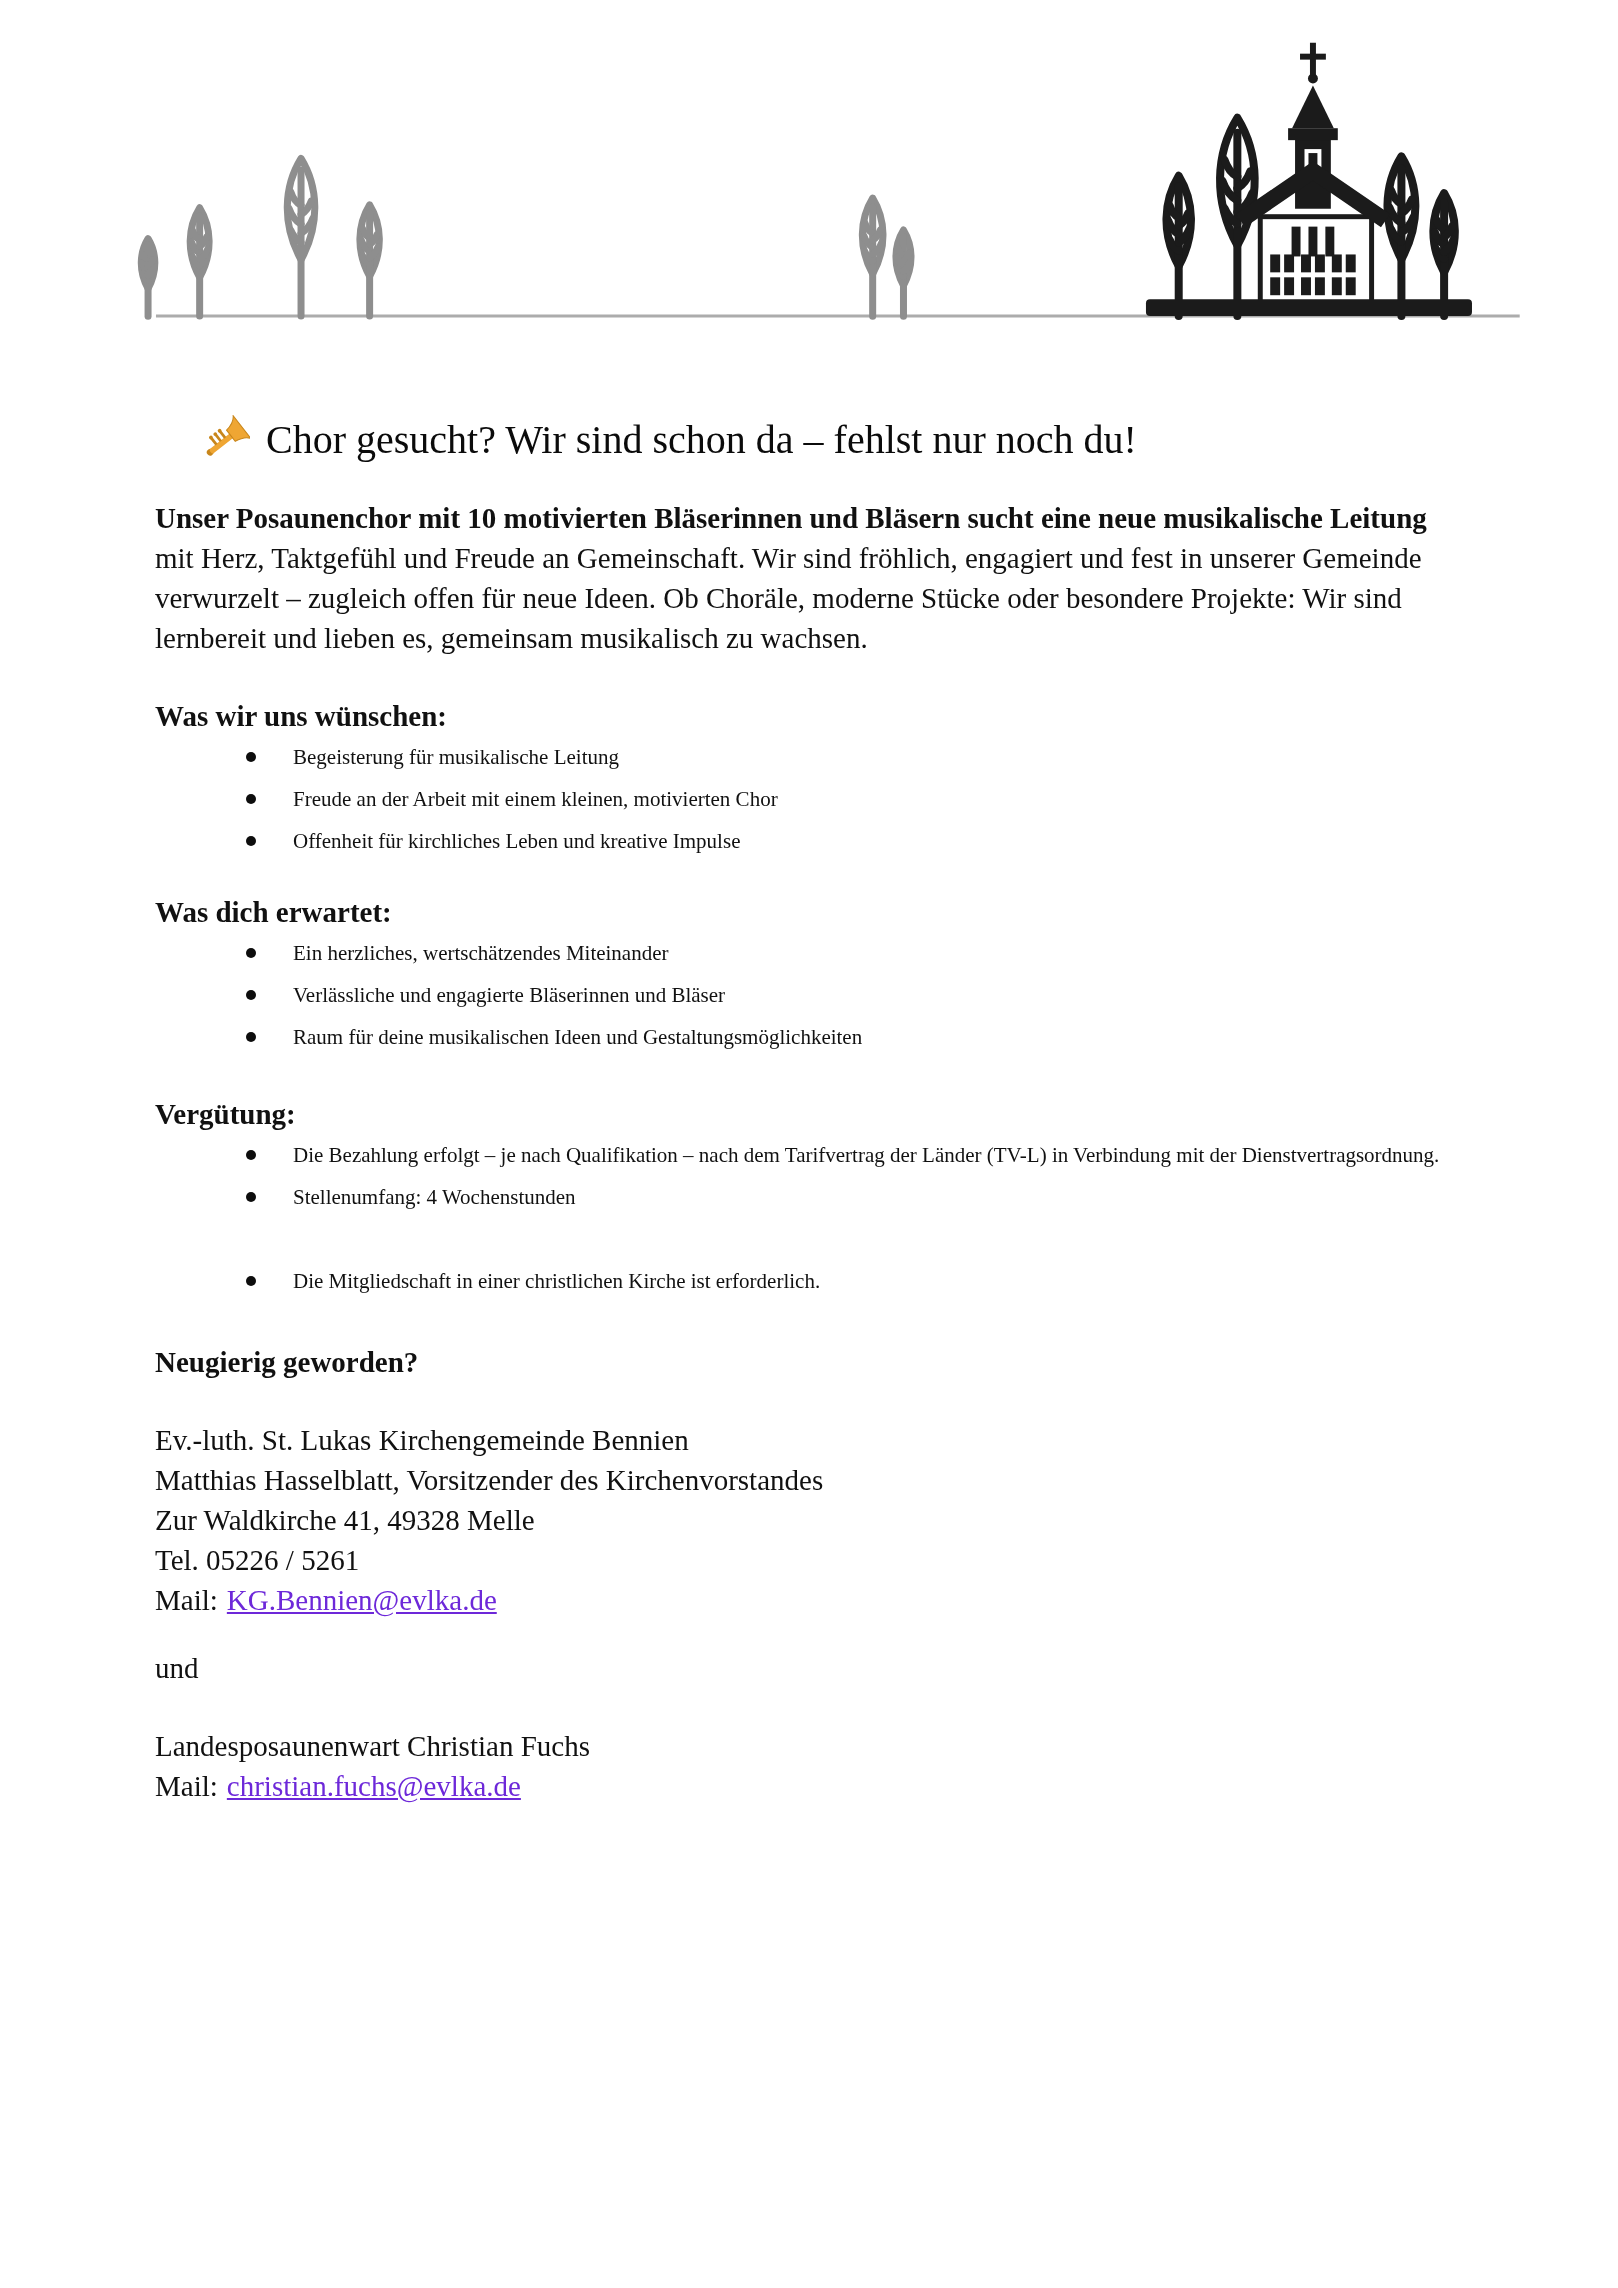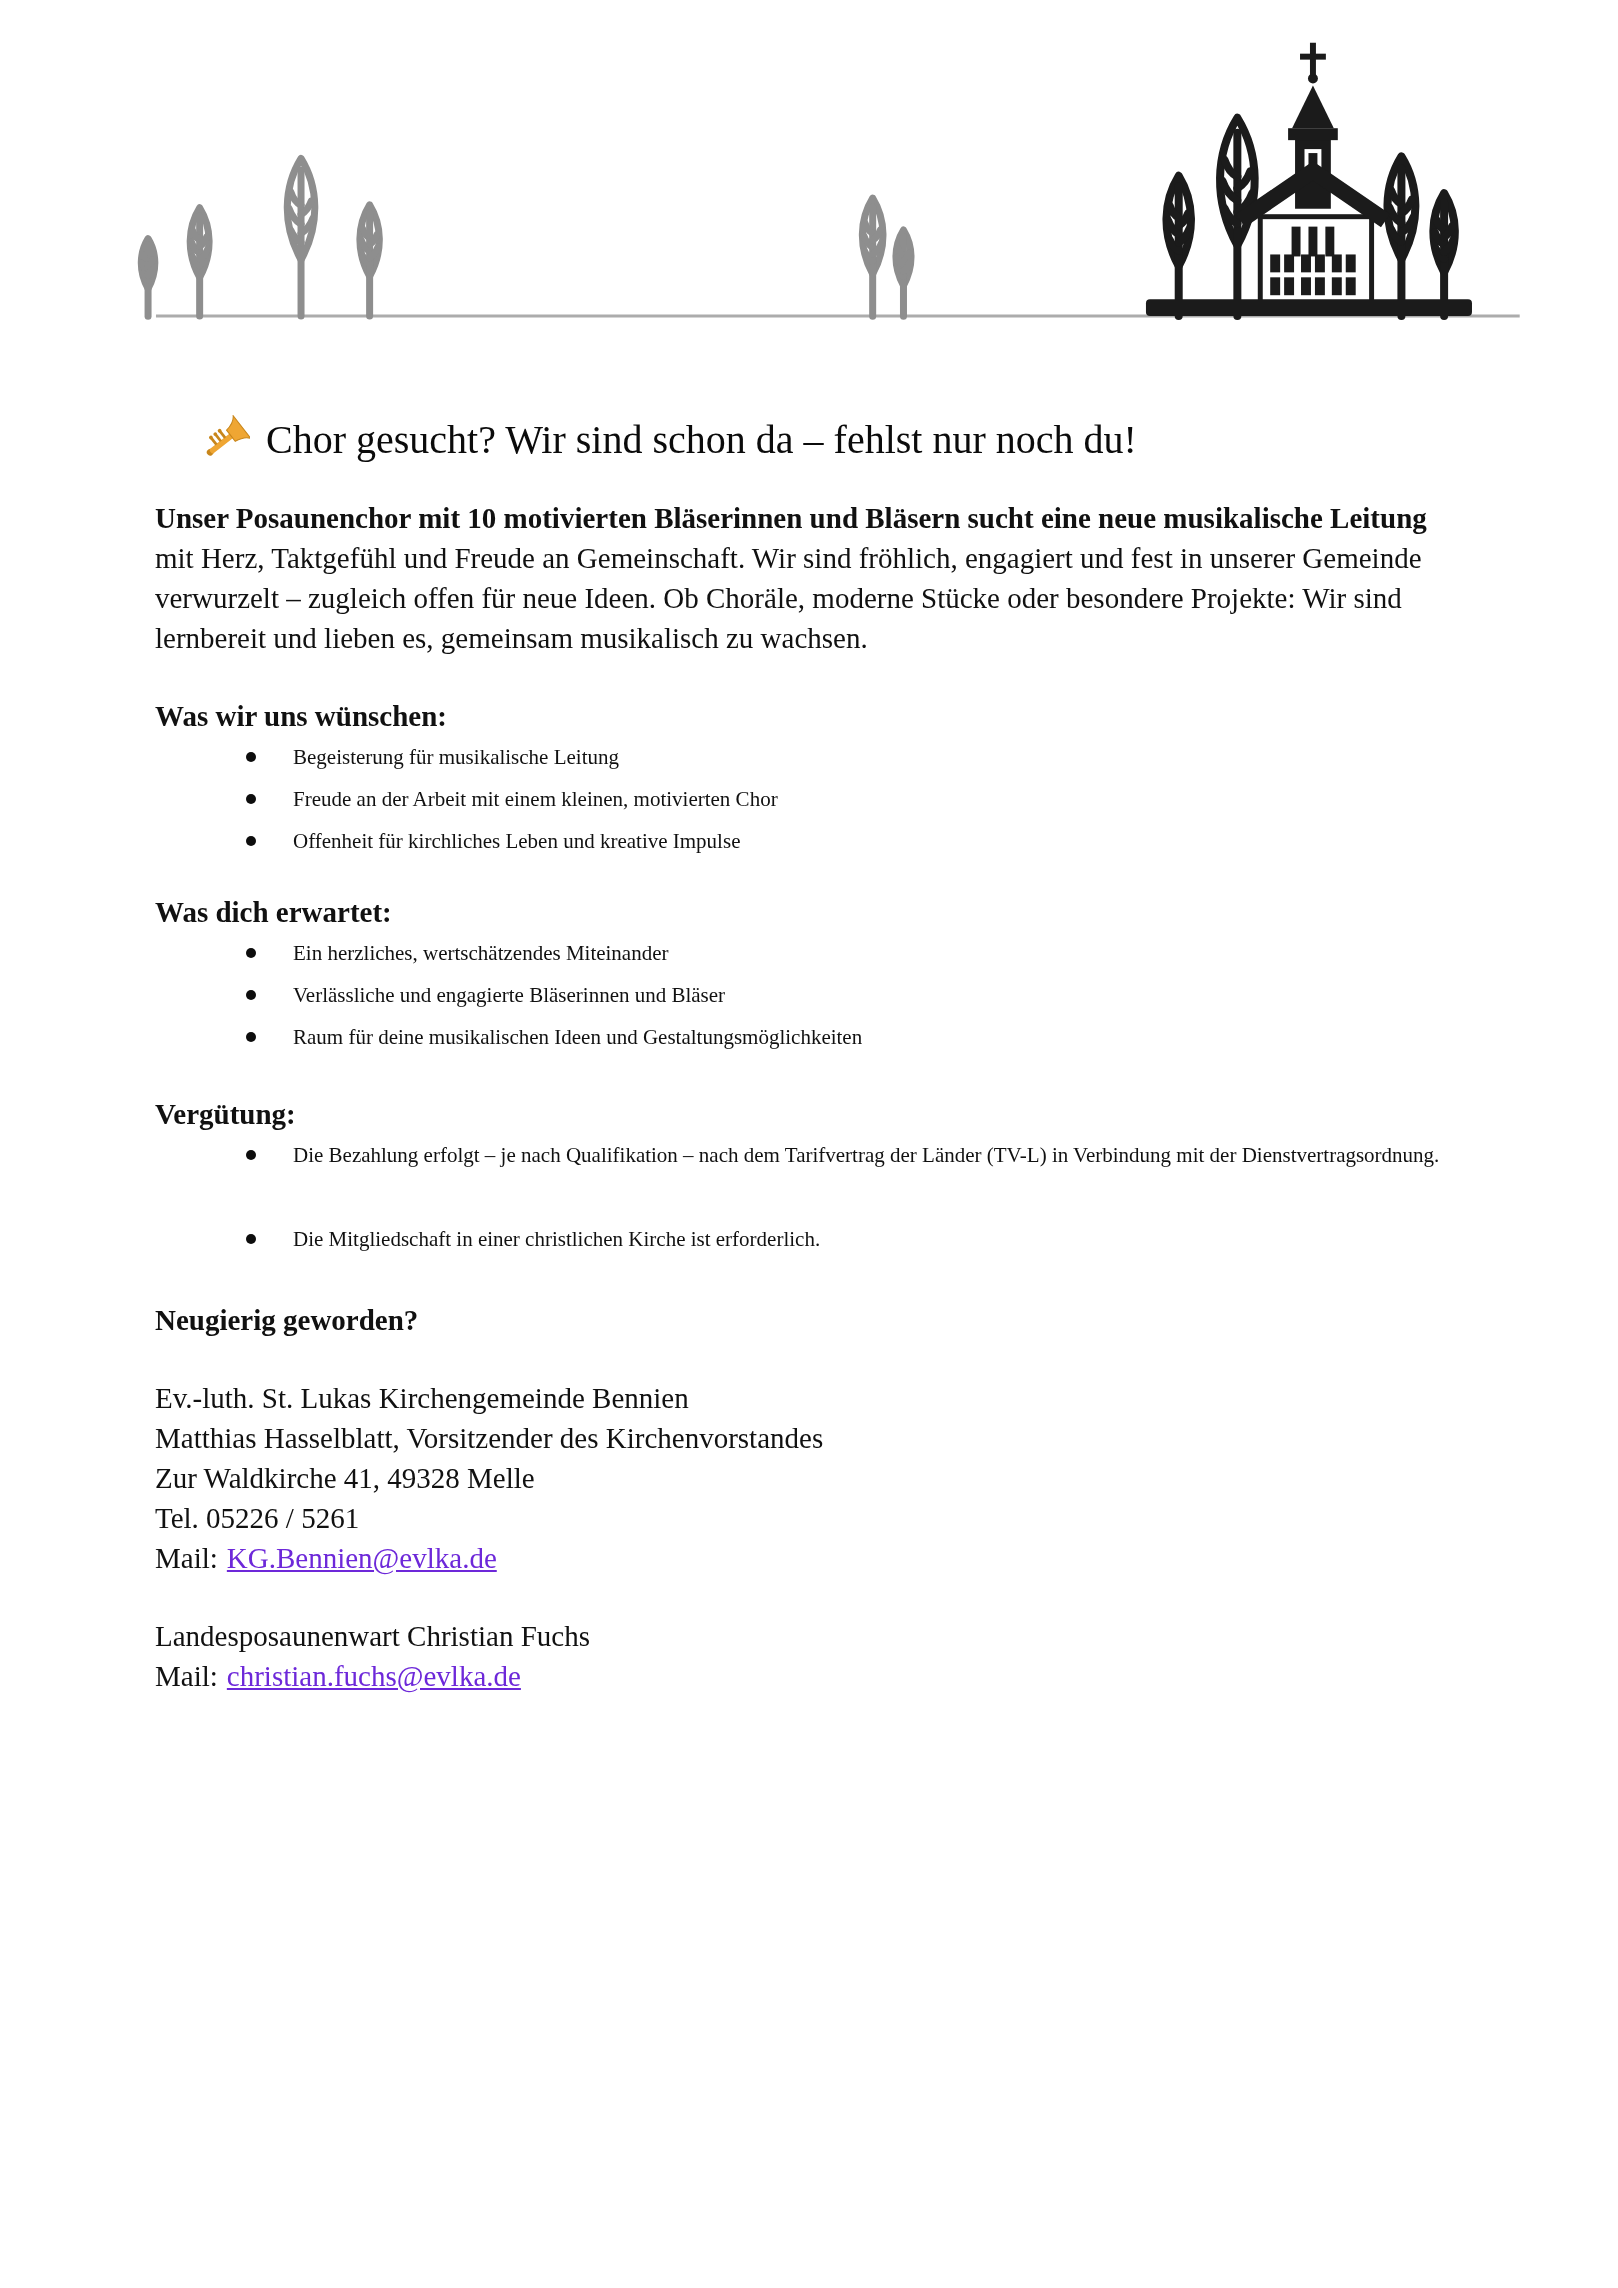--- a/index.html
+++ b/index.html
@@ -181,38 +181,40 @@
     <h2 class="section-heading mt-expect">Was dich erwartet:</h2>
     <ul class="bullets">
       <li><span class="dot"></span><span>Ein herzliches, wertschätzendes Miteinander</span></li>
       <li><span class="dot"></span><span>Verlässliche und engagierte Bläserinnen und Bläser</span></li>
       <li><span class="dot"></span><span>Raum für deine musikalischen Ideen und Gestaltungsmöglichkeiten</span></li>
     </ul>
 
     <h2 class="section-heading mt-comp">Vergütung:</h2>
     <ul class="bullets">
       <li><span class="dot"></span><span>Die Bezahlung erfolgt – je nach Qualifikation – nach dem Tarifvertrag der Länder (TV-L) in Verbindung mit der Dienstvertragsordnung.</span></li>
+      <li><span class="dot"></span><span>Stellenumfang: 4 Wochenstunden</span></li>
     </ul>
     <ul class="bullets gap-before">
       <li><span class="dot"></span><span>Die Mitgliedschaft in einer christlichen Kirche ist erforderlich.</span></li>
     </ul>
 
     <h2 class="section-heading mt-curious">Neugierig geworden?</h2>
 
 
     <div class="addr-block">
       <div class="line">Ev.-luth. St. Lukas Kirchengemeinde Bennien</div>
       <div class="line">Matthias Hasselblatt, Vorsitzender des Kirchenvorstandes</div>
       <div class="line">Zur Waldkirche 41, 49328 Melle</div>
       <div class="line">Tel. 05226 / 5261</div>
       <div class="mail-line">
         <span class="mail-label">Mail:</span><a class="mail-link" href="#">KG.Bennien@evlka.de</a>
       </div>
     </div>
 
+    <p class="connector">und</p>
 
     <div class="addr-block">
       <div class="line">Landesposaunenwart Christian Fuchs</div>
       <div class="mail-line">
         <span class="mail-label">Mail:</span><a class="mail-link" href="#">christian.fuchs@evlka.de</a>
       </div>
     </div>
 
   </div>
 </div>

